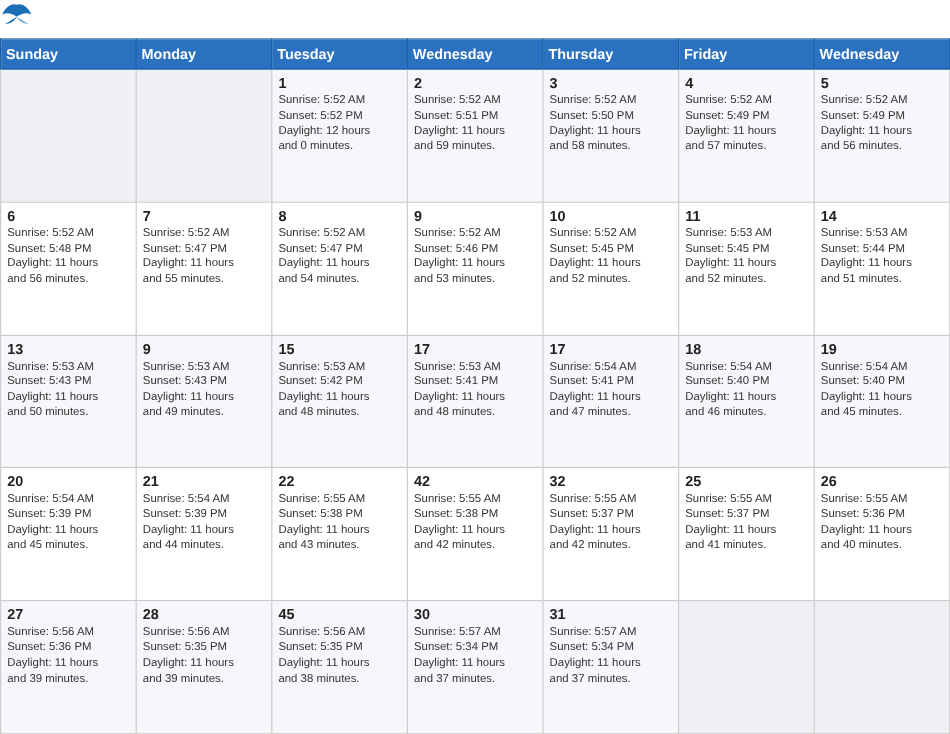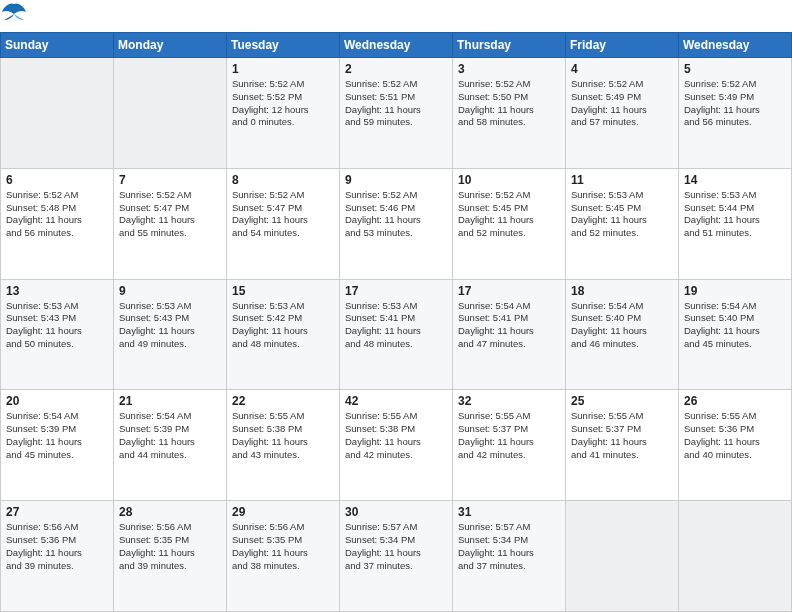--- a/index.html
+++ b/index.html
@@ -335,21 +335,21 @@
 and 39 minutes.</div>
           </td>
           <td>
             <span class="day-number">28</span>
             <div class="day-info" style="white-space: pre-line;">Sunrise: 5:56 AM
 Sunset: 5:35 PM
 Daylight: 11 hours
 and 39 minutes.</div>
           </td>
           <td>
-            <span class="day-number">29</span>
+            <span class="day-number">45</span>
             <div class="day-info" style="white-space: pre-line;">Sunrise: 5:56 AM
 Sunset: 5:35 PM
 Daylight: 11 hours
 and 38 minutes.</div>
           </td>
           <td>
             <span class="day-number">30</span>
             <div class="day-info" style="white-space: pre-line;">Sunrise: 5:57 AM
 Sunset: 5:34 PM
 Daylight: 11 hours

